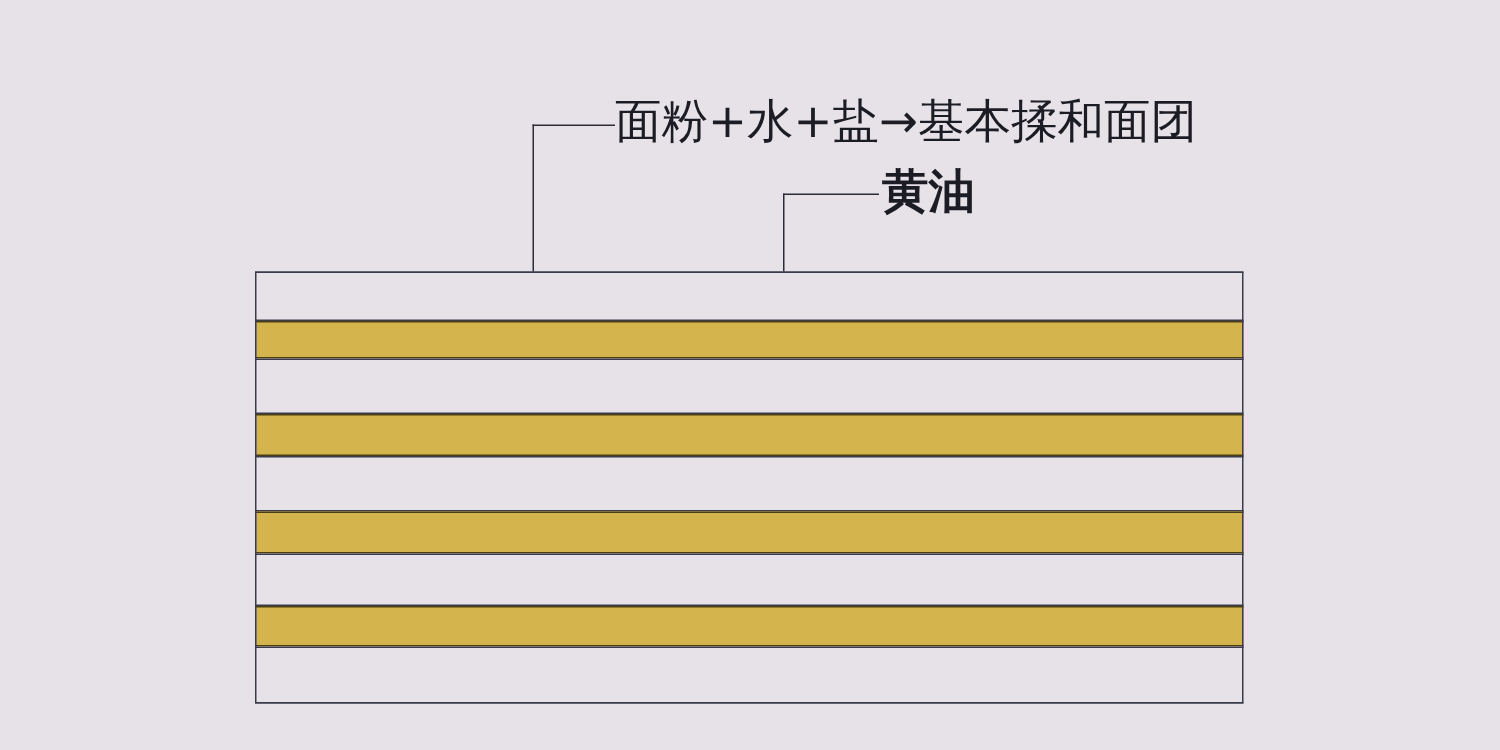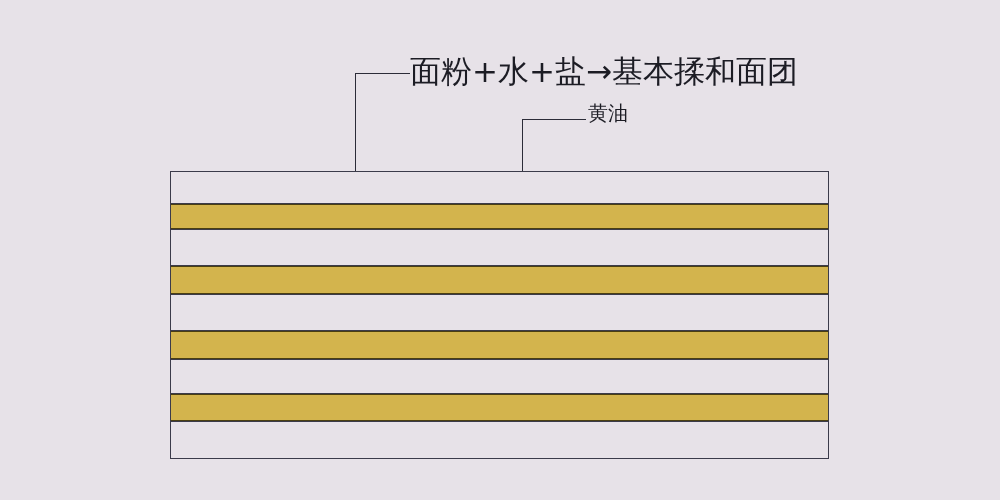--- a/index.html
+++ b/index.html
@@ -11,21 +11,21 @@
     height: 500px;
     background: #e7e2e8;
     font-family: "DejaVu Sans", "Liberation Sans", sans-serif;
     overflow: hidden;
     position: relative;
   }
 
   #canvas {
     position: absolute;
     left: 0;
-    top: 6px;
+    top: 16px;
     width: 1000px;
     height: 440px;
   }
 
   
   .dough-block {
     position: absolute;
     left: 170px;
     top: 165px;
     width: 659px;
@@ -87,21 +87,22 @@
     letter-spacing: 0px;
   }
   #label-dough {
     left: 410px;
     top: 50px;
     font-size: 31px;
   }
   #label-butter {
     left: 588px;
     top: 97px;
-    font-size: 20px;
+    font-size: 31px;
+    font-weight: bold;
   }
 </style>
 </head>
 <body style="background: rgb(231, 226, 232);">
 
 <div id="canvas">
 
   <div class="leader">
     <div class="lead-h" style="left:355px; top:67px; width:55px;"></div>
     <div class="lead-v" style="left:355px; top:67px; height:115px;"></div>

